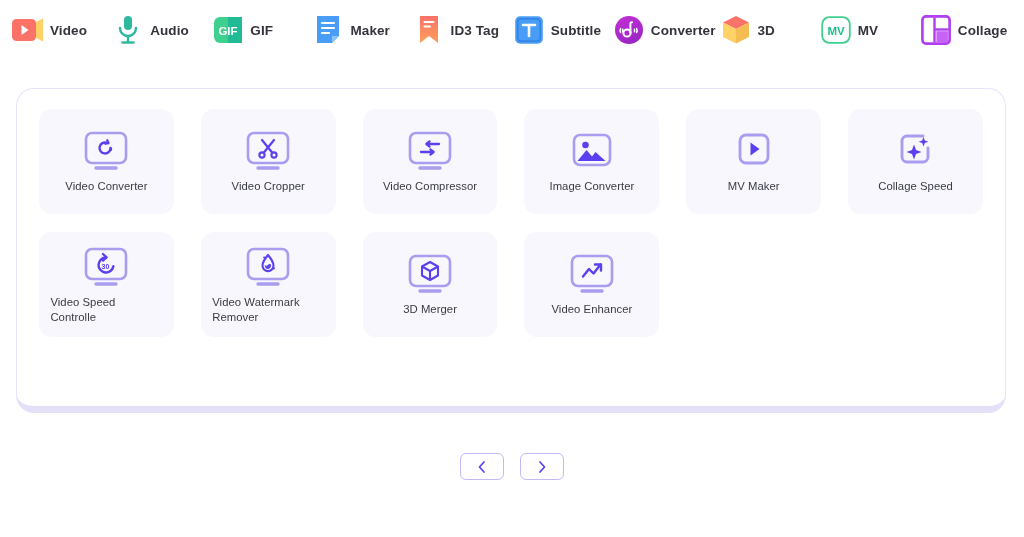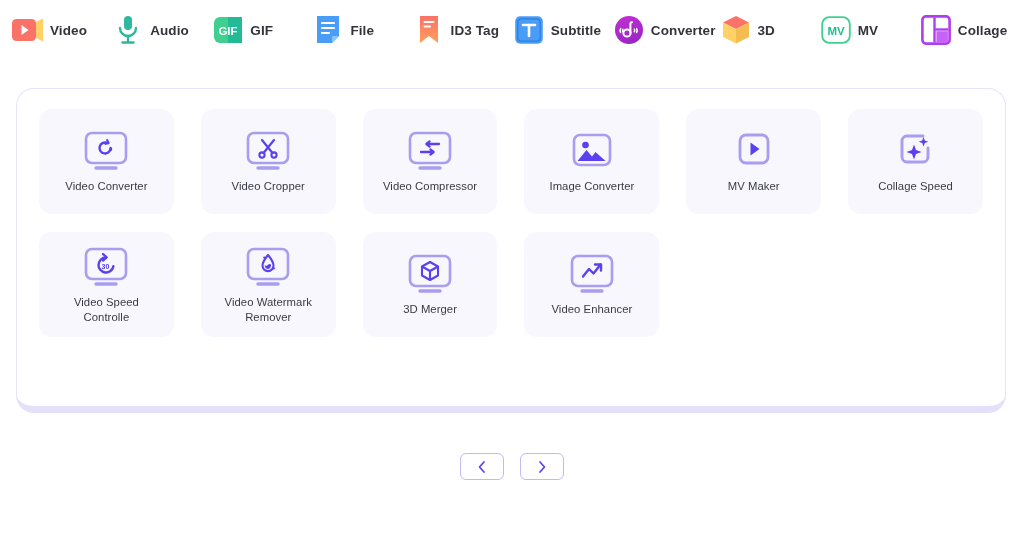--- a/index.html
+++ b/index.html
@@ -66,21 +66,20 @@
     gap: 4px;
     cursor: pointer;
   }
   .card-ico {
     width: 52px; height: 46px;
     display: flex; align-items: center; justify-content: center;
   }
   .card-label {
     font-size: 11.3px;
     color: #3a3a44;
-    text-align: center;
     line-height: 1.25;
     max-width: 112px;
     letter-spacing: .05px;
   }
 
   
   .pager {
     display: flex;
     justify-content: center;
     align-items: center;
@@ -141,21 +140,21 @@
   <div class="tb-item">
     <span class="tb-icon">
       <svg width="26" height="30" viewBox="0 0 26 30">
         <path d="M2 1 h22 v20 l-7 7 h-15 z" fill="#4a9df6"></path>
         <path d="M24 21 l-7 7 v-7 z" fill="#8cc3fb"></path>
         <line x1="7" y1="8" x2="19" y2="8" stroke="#fff" stroke-width="2.2" stroke-linecap="round"></line>
         <line x1="7" y1="13" x2="19" y2="13" stroke="#fff" stroke-width="2.2" stroke-linecap="round"></line>
         <line x1="7" y1="18" x2="14" y2="18" stroke="#fff" stroke-width="2.2" stroke-linecap="round"></line>
       </svg>
     </span>
-    <span class="tb-label">File</span>
+    <span class="tb-label">Maker</span>
   </div>
 
   <div class="tb-item">
     <span class="tb-icon">
       <svg width="24" height="30" viewBox="0 0 24 30">
         <defs>
           <linearGradient id="bmg" x1="0" y1="0" x2="0" y2="1">
             <stop offset="0" stop-color="#fa7268"></stop>
             <stop offset="1" stop-color="#ff9f5a"></stop>
           </linearGradient>

